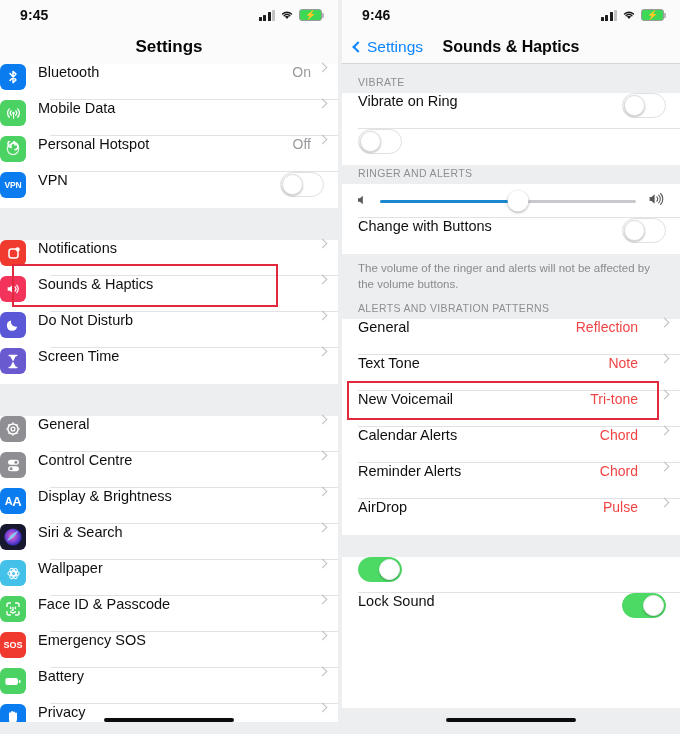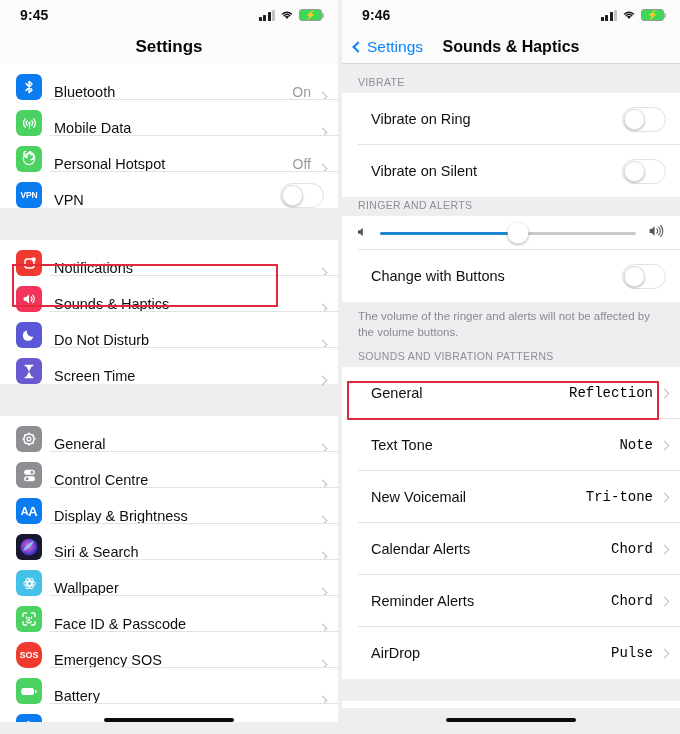--- a/index.html
+++ b/index.html
@@ -97,23 +97,23 @@
     font-size: 16px; font-weight: bold; color: #080808;
     pointer-events: none;
   }
 
   
   .list-group { background: #ffffff; }
   .gap { background: #eceef0; }
   .row {
     position: relative;
     display: flex;
-    align-items: flex-end;
+    align-items: flex-start;
     height: 36px;
-    padding-left: 16px;
+    padding-left: 0;
     background: #ffffff;
     cursor: pointer;
   }
   .row:after {
     content: "";
     position: absolute;
     left: 50px; right: 0; bottom: 0;
     height: 1px;
     background: #e2e2e4;
   }
@@ -156,36 +156,36 @@
   .section-header {
     font-size: 10.5px;
     color: #8e8e93;
     letter-spacing: 0.35px;
     padding: 12px 0 5px 16px;
     background: #eceef0;
   }
   .rrow {
     position: relative;
     display: flex;
-    align-items: center;
-    height: 52px;
-    padding-left: 29px;
+    align-items: flex-start;
+    height: 36px;
+    padding-left: 16px;
     background: #ffffff;
     cursor: pointer;
   }
   .rrow:after {
     content: "";
     position: absolute;
     left: 16px; right: 0; bottom: 0;
     height: 1px;
     background: #e2e2e4;
   }
   .rrow.last:after { display: none; }
   .rrow-label { font-size: 14.5px; color: #101010; flex: 1; }
-  .rrow-value { font-size: 14px; color: #000000; margin-right: 8px; font-family: Liberation Mono, monospace; }
+  .rrow-value { font-size: 14px; color: #ef4444; margin-right: 23px; }
 
   .toggle {
     width: 44px; height: 25px;
     border-radius: 13px;
     background: #ffffff;
     border: 1px solid #e1e1e3;
     position: relative;
     margin-right: 14px;
     flex: none;
     cursor: pointer;
@@ -480,21 +480,21 @@
             <path d="M2 5.4V3.6A1.6 1.6 0 0 1 3.6 2H5.4M10.6 2h1.8A1.6 1.6 0 0 1 14 3.6v1.8M14 10.6v1.8a1.6 1.6 0 0 1-1.6 1.6h-1.8M5.4 14H3.6A1.6 1.6 0 0 1 2 12.4v-1.8"></path>
             <path d="M5.6 6.2v1.4M10.4 6.2v1.4M8 6.4v3M8 9.4H6.9M5.6 10.8a3.5 3.5 0 0 0 4.8 0"></path>
           </g>
             </svg>
         </span>
         <span class="row-label">Face ID &amp; Passcode</span>
         <span class="chev"></span>
       </div>
 
       <div class="row">
-        <span class="app-icon" style="background:#f0392f;font-size:9px;border-radius:10px;">SOS</span>
+        <span class="app-icon" style="background:#f0392f;font-size:9px;">SOS</span>
         <span class="row-label">Emergency SOS</span>
         <span class="chev"></span>
       </div>
 
       <div class="row">
         <span class="app-icon" style="background:#4cd263">
           <svg width="18" height="11" viewBox="0 0 20 11">
               <rect x="1.5" y="1.5" width="14" height="8" rx="2.4" fill="#fff"></rect>
               <rect x="16.6" y="3.8" width="1.8" height="3.4" rx="0.9" fill="#fff"></rect>
             </svg>
@@ -554,21 +554,20 @@
 
     <div class="section-header">VIBRATE</div>
     <div class="list-group">
       <div class="rrow">
         <span class="rrow-label">Vibrate on Ring</span>
         <span class="toggle">
             <span class="knob"></span>
           </span>
       </div>
       <div class="rrow last">
-        <span class="rrow-label">Vibrate on Silent</span>
         <span class="toggle">
             <span class="knob"></span>
           </span>
       </div>
     </div>
 
     <div class="section-header" style="padding-top:2px">RINGER AND ALERTS</div>
     <div class="list-group">
       <div class="slider-row">
         <span>
@@ -589,21 +588,21 @@
       </div>
       <div class="rrow last">
         <span class="rrow-label">Change with Buttons</span>
         <span class="toggle">
             <span class="knob"></span>
           </span>
       </div>
     </div>
     <div class="footnote">The volume of the ringer and alerts will not be affected by the volume buttons.</div>
 
-    <div class="section-header" style="padding-top:0">SOUNDS AND VIBRATION PATTERNS</div>
+    <div class="section-header" style="padding-top:0">ALERTS AND VIBRATION PATTERNS</div>
     <div class="list-group">
       <div class="rrow">
         <span class="rrow-label">General</span>
         <span class="rrow-value">Reflection</span>
         <span class="chev"></span>
       </div>
       <div class="rrow">
         <span class="rrow-label">Text Tone</span>
         <span class="rrow-value">Note</span>
         <span class="chev"></span>

